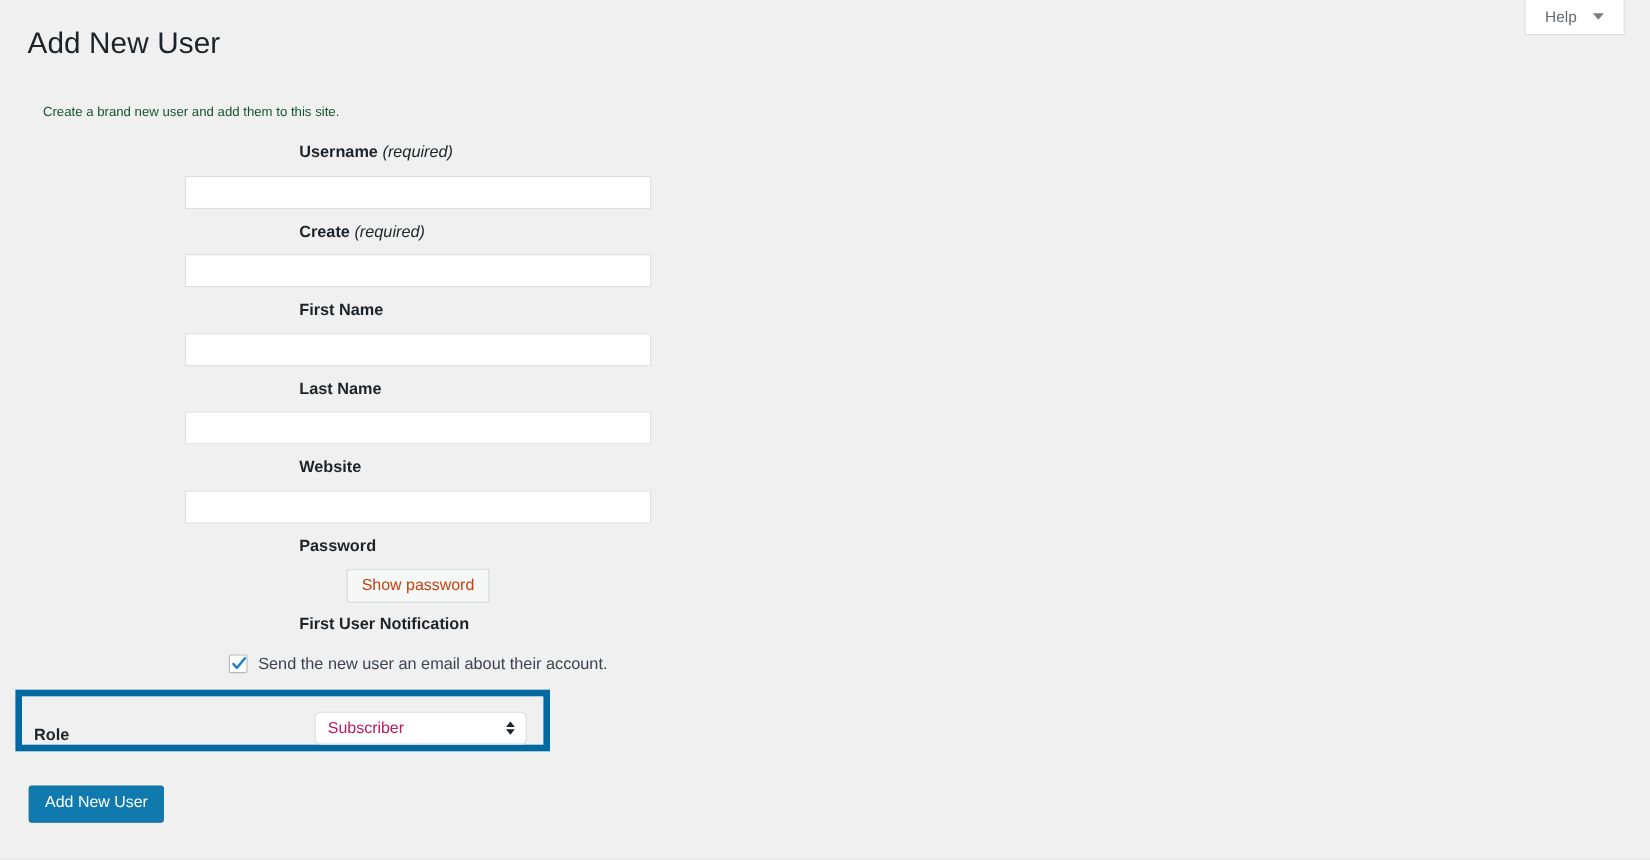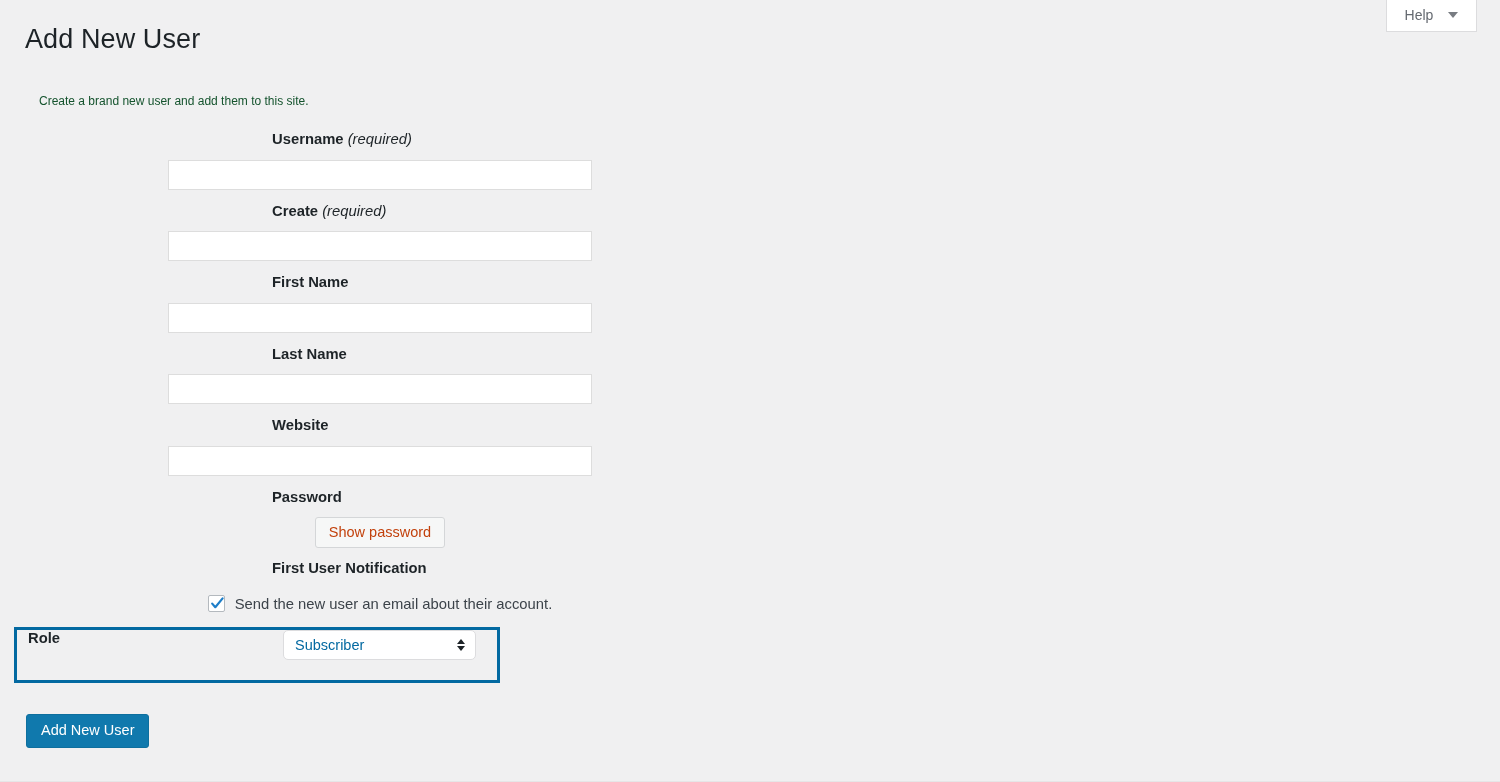--- a/index.html
+++ b/index.html
@@ -150,23 +150,23 @@
   }
 
   
   .role-row {
     position: absolute;
     left: 14px;
     top: 627px;
     width: 486px;
     height: 56px;
     box-sizing: border-box;
-    border: 3px solid #0369a1;
-    display: flex;
-    align-items: flex-start;
+    border: 6px solid #0369a1;
+    display: flex;
+    align-items: flex-end;
   }
   .role-row .label-cell {
     width: 266px;
     padding-left: 11px;
     box-sizing: border-box;
     font-size: 14.8px;
     font-weight: bold;
     color: #1d2327;
   }
   .role-select {
@@ -174,21 +174,21 @@
     width: 193px;
     height: 30px;
     box-sizing: border-box;
     background: #fff;
     border: 1px solid #dcdcde;
     border-radius: 5px;
     display: flex;
     align-items: center;
     padding-left: 11px;
     font-size: 14.5px;
-    color: #0369a1;
+    color: #be185d;
     cursor: pointer;
   }
   .stepper {
     position: absolute;
     right: 10px;
     top: 50%;
     transform: translateY(-50%);
     display: flex;
     flex-direction: column;
     gap: 2px;

